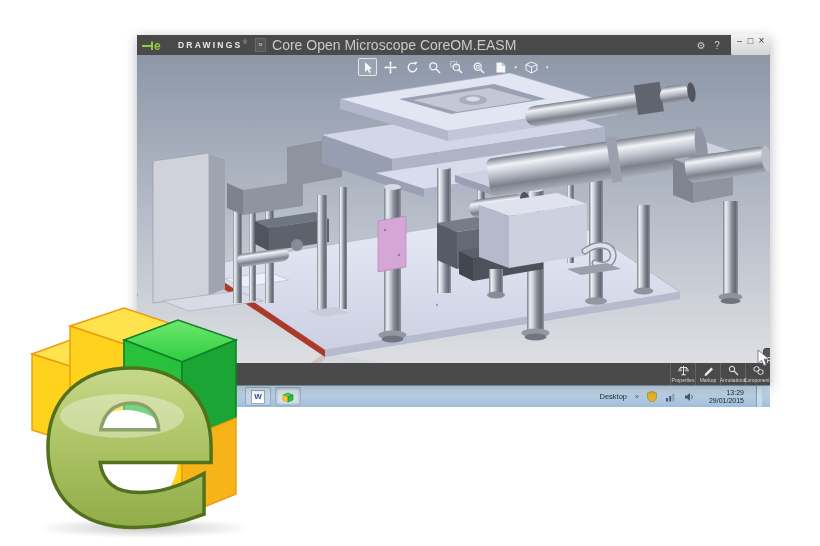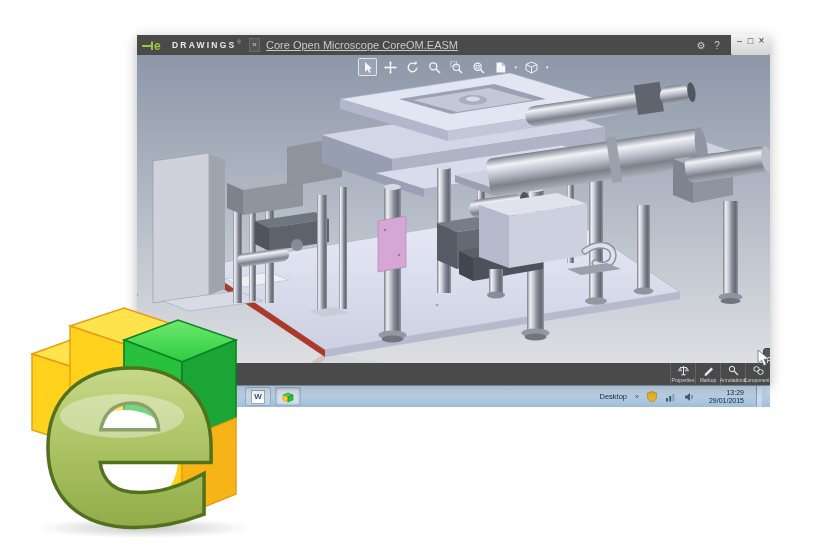--- a/index.html
+++ b/index.html
@@ -7,25 +7,25 @@
         font-family:"Liberation Sans", sans-serif;}
 
   
   .window{position:absolute;left:137px;top:35px;width:633px;height:350px;
           box-shadow:0 3px 12px rgba(0,0,0,.28);z-index:10;}
 
   .titlebar{position:absolute;left:0;top:0;right:0;height:20px;background:var(--title-bar);
             display:flex;align-items:center;color:#ddd;}
   .brand{display:flex;align-items:center;padding:0 6px 0 5px;height:100%;}
   .brand svg{display:block;}
-  .brand-text{color:#e9e9e9;font-size:8.5px;font-weight:bold;letter-spacing:2.2px;margin-left:4px;}
+  .brand-text{color:#e9e9e9;font-size:8.5px;font-weight:bold;letter-spacing:2.2px;margin-left:10px;}
   .brand-reg{color:#bbb;font-size:5px;margin-left:1px;align-self:flex-start;margin-top:4px;}
   .menu-chip{font-size:8px;color:#cfcfcf;border:1px solid #6a6a6a;background:#565656;
              width:9px;height:12px;line-height:12px;text-align:center;margin:0 6px 0 2px;}
-  .file-name{font-size:11px;color:#c9c9c9;white-space:nowrap;overflow:hidden;flex:1;text-decoration:underline;}
+  .file-name{font-size:14px;color:#c9c9c9;white-space:nowrap;overflow:hidden;flex:1;}
   .tb-right{display:flex;align-items:center;height:100%;}
   .tb-icon{color:#cfcfcf;font-size:10px;width:16px;text-align:center;cursor:default;}
   .win-controls{display:flex;align-items:flex-start;height:100%;margin-left:6px;
                 background:linear-gradient(#f4f4f4,#d2d2d2);border-radius:0 0 3px 3px;
                 padding:1px 3px;color:#333;}
   .win-controls span{width:11px;height:13px;line-height:12px;text-align:center;font-size:9px;}
   .win-controls .close{font-size:10px;}
 
   .viewport{position:absolute;left:0;top:20px;right:0;height:308px;overflow:hidden;
             background:linear-gradient(var(--viewport-top), var(--viewport-mid) 55%, var(--viewport-bottom));}

